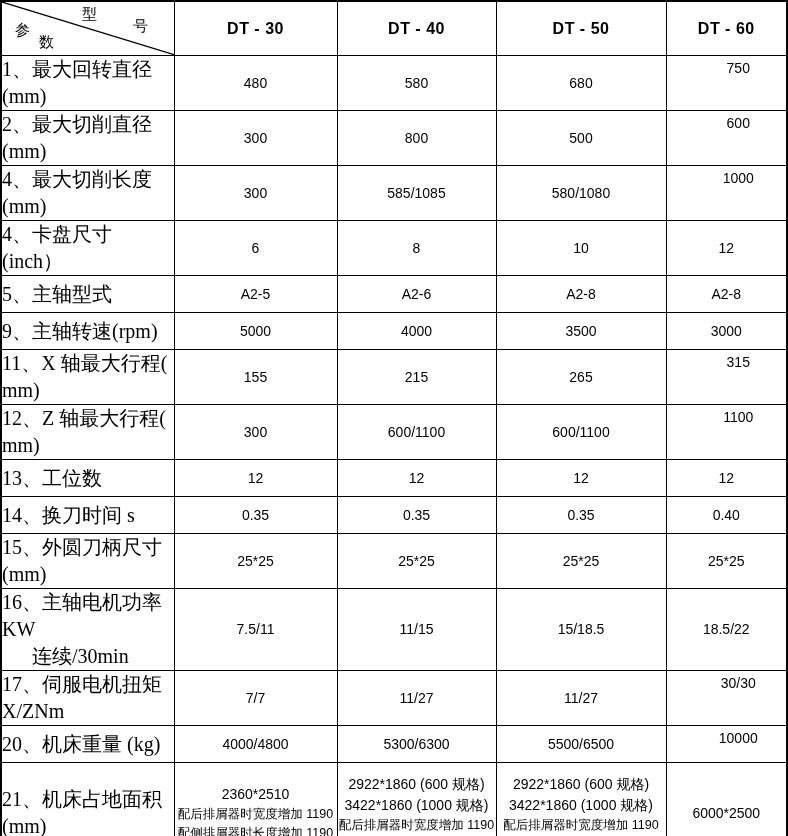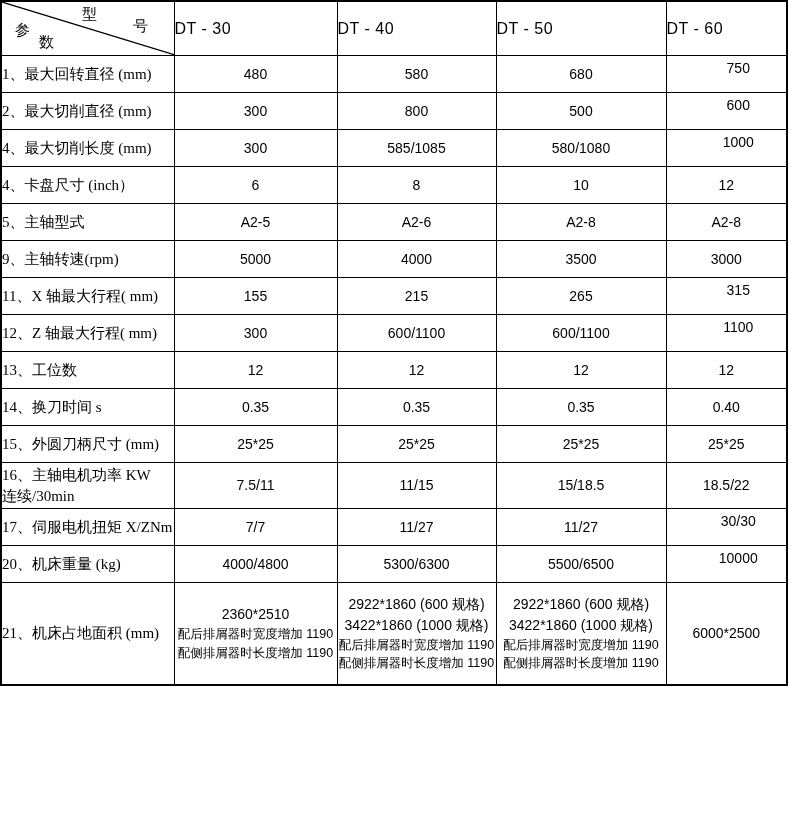--- a/index.html
+++ b/index.html
@@ -20,23 +20,23 @@
   }
   table.spec th, table.spec td {
     border: 1px solid #000;
     padding: 0;
     overflow: hidden;
   }
   
   tr.head-row { height: 53px; }
   th.model-head {
     font-family: "Liberation Sans", sans-serif;
-    font-weight: normal;
+    font-weight: bold;
     font-size: 16px;
-    text-align: left;
+    text-align: center;
     vertical-align: middle;
     letter-spacing: 0.5px;
   }
   
   th.corner { position: relative; vertical-align: top; }
   .corner-inner { position: relative; width: 100%; height: 53px; }
   .corner-inner svg { position: absolute; left: 0; top: 0; }
   .diag-char {
     position: absolute;
     font-size: 15px;
@@ -50,25 +50,25 @@
   .dc-param2 { left: 37px;  top: 33px; }
 
   
   tbody tr { height: 37px; }
   tbody tr.tall { height: 46px; }
   tbody tr.area { height: 102px; }
 
   td.param {
     text-align: left;
     vertical-align: middle;
-    font-size: 15px;
+    font-size: 20px;
     padding: 2px 4px 2px 8px;
     line-height: 1.35;
   }
-  .pline2 { }
+  .pline2 { padding-left: 30px; }
 
   td.value {
     font-family: "Liberation Sans", sans-serif;
     font-size: 14px;
     text-align: center;
     vertical-align: middle;
     line-height: 1.2;
   }
   td.value.vtop { vertical-align: top; padding-top: 4px; padding-left: 24px; }
 

